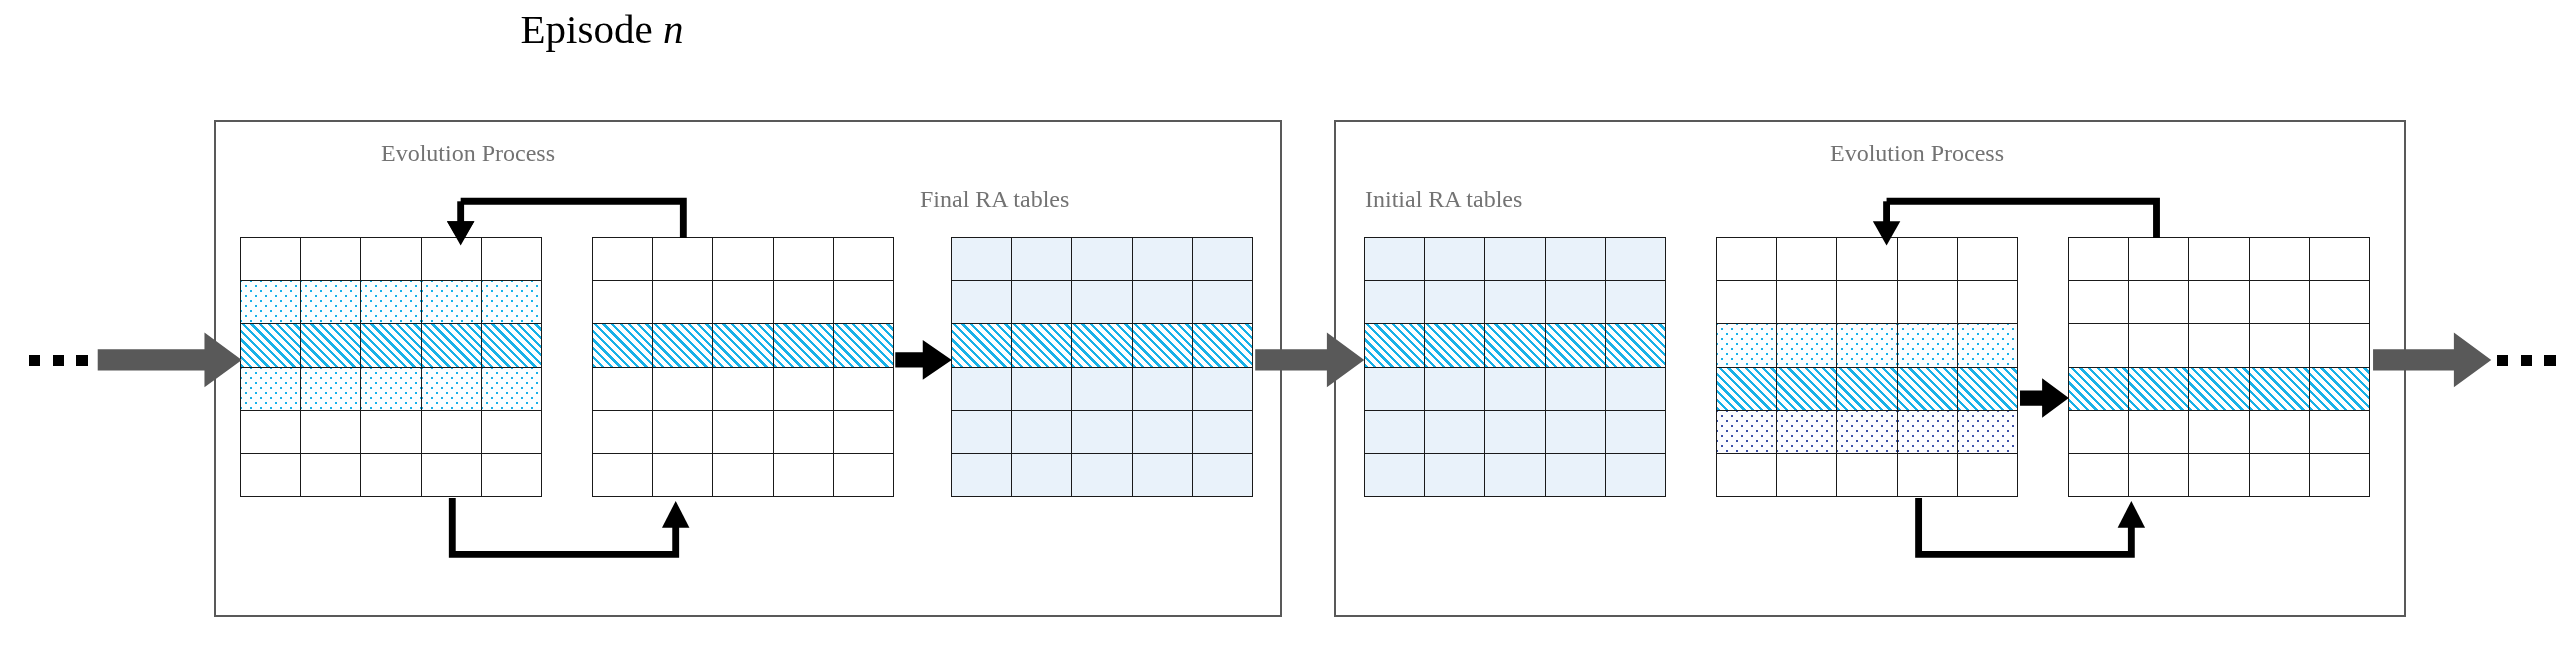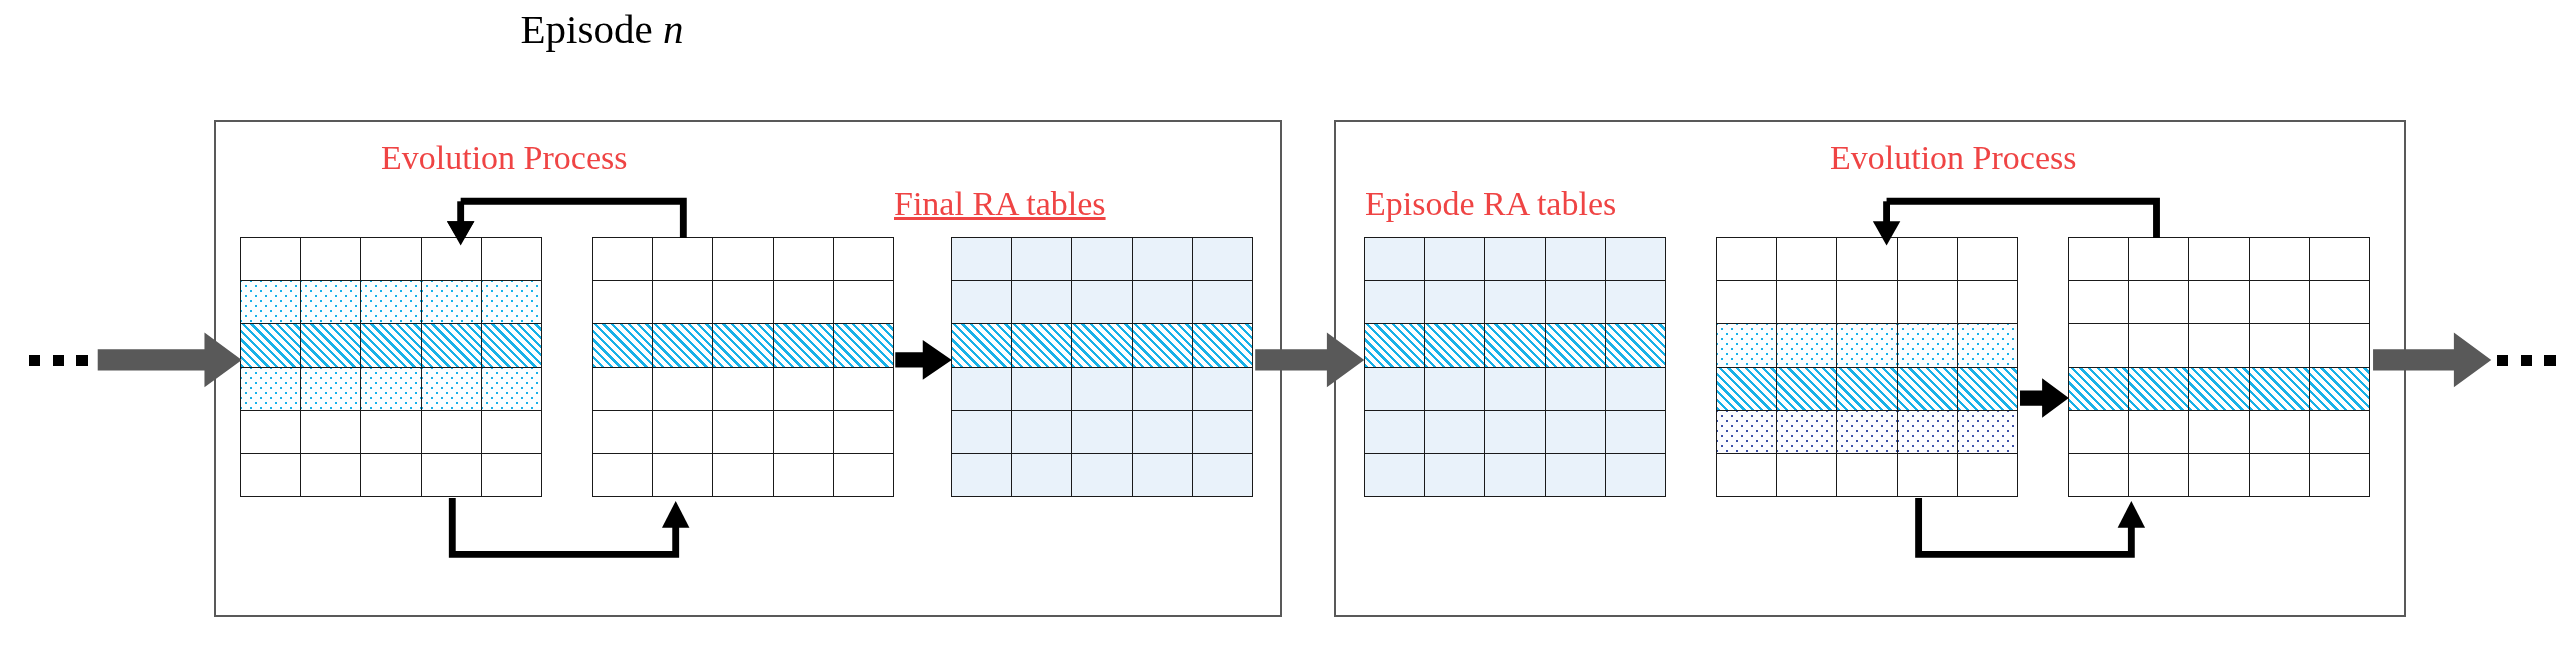--- a/index.html
+++ b/index.html
@@ -40,22 +40,22 @@
     position: absolute;
     border: 2.3px solid #595959;
     background: #ffffff;
     box-sizing: border-box;
   }
 
   
   .section-label {
     position: absolute;
     font-family: "Liberation Serif", "DejaVu Serif", serif;
-    font-size: 34px;
-    color: #ef4444;
+    font-size: 24px;
+    color: #737373;
     white-space: nowrap;
     line-height: 1;
   }
 
   
   .ra-table {
     position: absolute;
     display: grid;
     grid-template-columns: repeat(5, 1fr);
     grid-template-rows: repeat(6, 1fr);
@@ -131,25 +131,25 @@
     <span>Episode </span><span class="math-var">n</span><span></span>
   </div>
 
 
   <div class="episode-box" style="left:214px; top:120px; width:1068px; height:497px;"></div>
 
   <div class="episode-box" style="left:1334px; top:120px; width:1072px; height:497px;"></div>
 
   <div class="section-label" style="left:381px; top:141px;">Evolution Process</div>
 
-  <div class="section-label" style="left:894px; top:187px;text-decoration:underline;">Final RA tables</div>
+  <div class="section-label" style="left:920px; top:187px;">Final RA tables</div>
 
   <div class="section-label" style="left:1830px; top:141px;">Evolution Process</div>
 
-  <div class="section-label" style="left:1365px; top:187px;">Episode RA tables</div>
+  <div class="section-label" style="left:1365px; top:187px;">Initial RA tables</div>
 
   <div class="ra-table" style="left: 241px; top: 238px; width: 301px; height: 259px; grid-template-columns: repeat(5, 1fr); grid-template-rows: repeat(6, 1fr);">
       <div class="ra-cell fill-white"></div>
       <div class="ra-cell fill-white"></div>
       <div class="ra-cell fill-white"></div>
       <div class="ra-cell fill-white"></div>
       <div class="ra-cell fill-white"></div>
       <div class="ra-cell fill-dots-cyan"></div>
       <div class="ra-cell fill-dots-cyan"></div>
       <div class="ra-cell fill-dots-cyan"></div>

